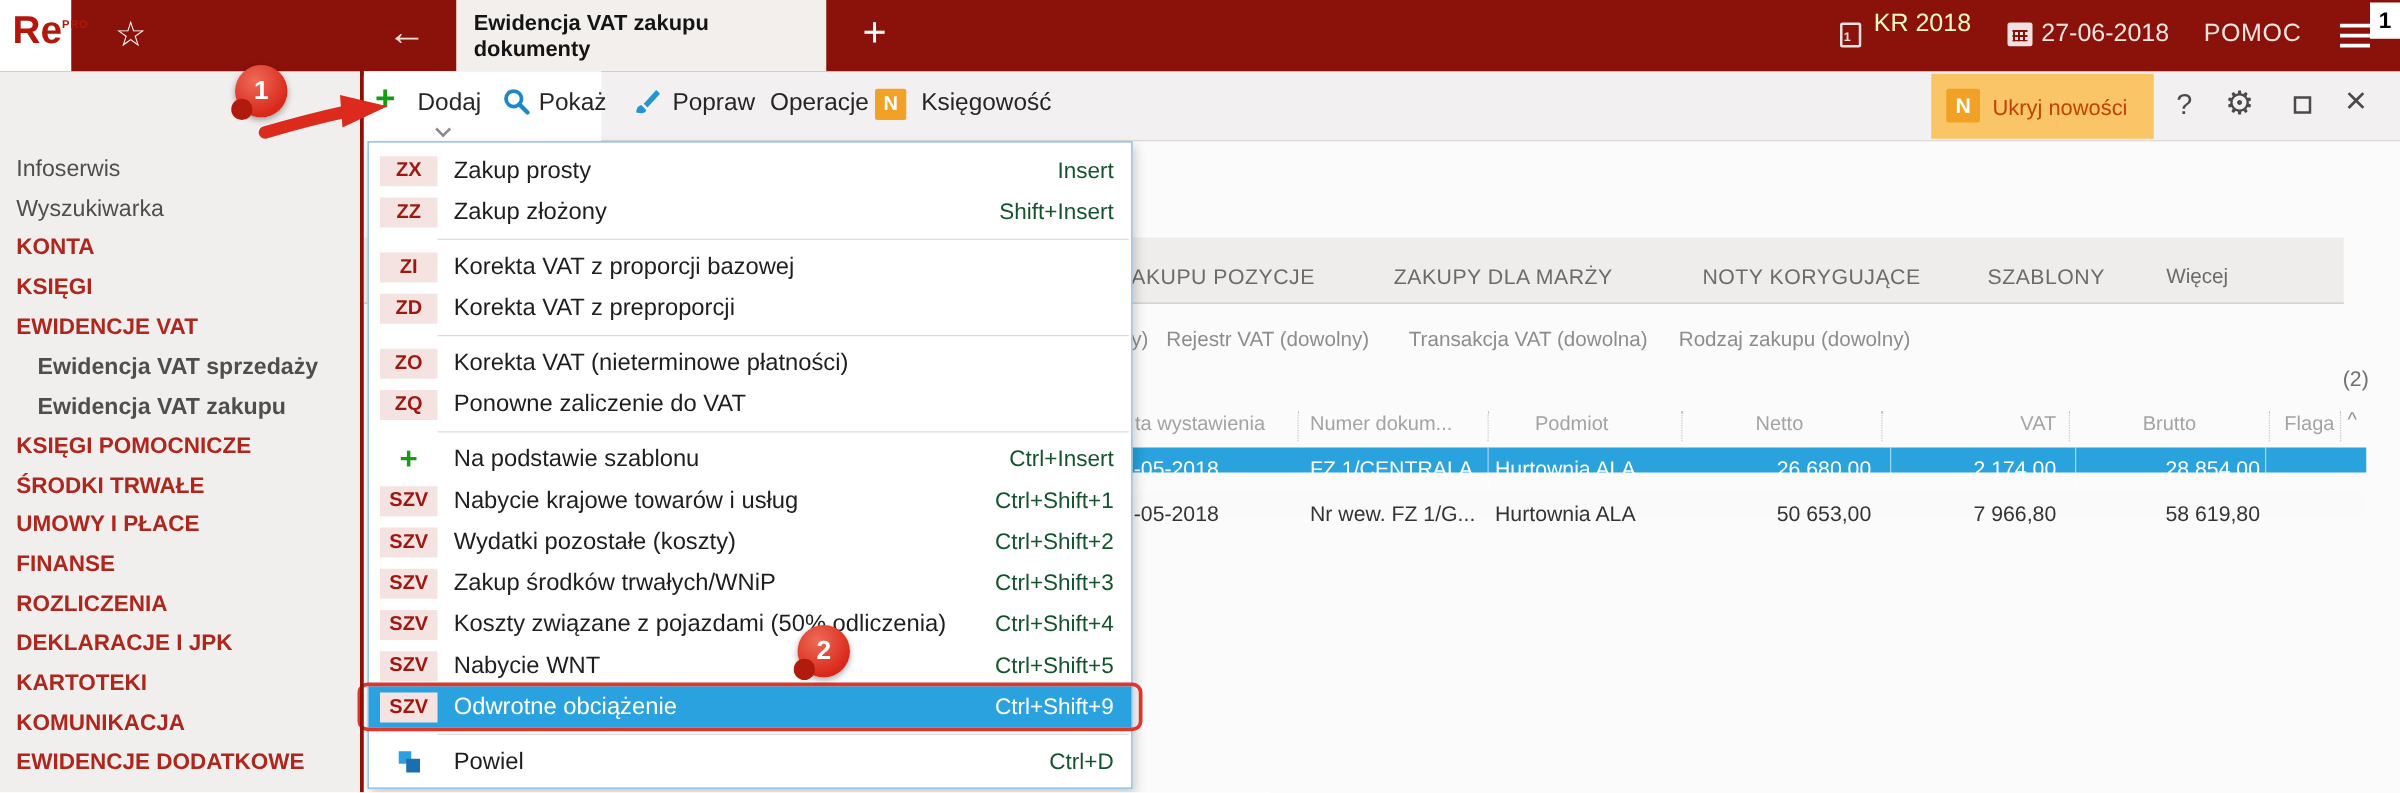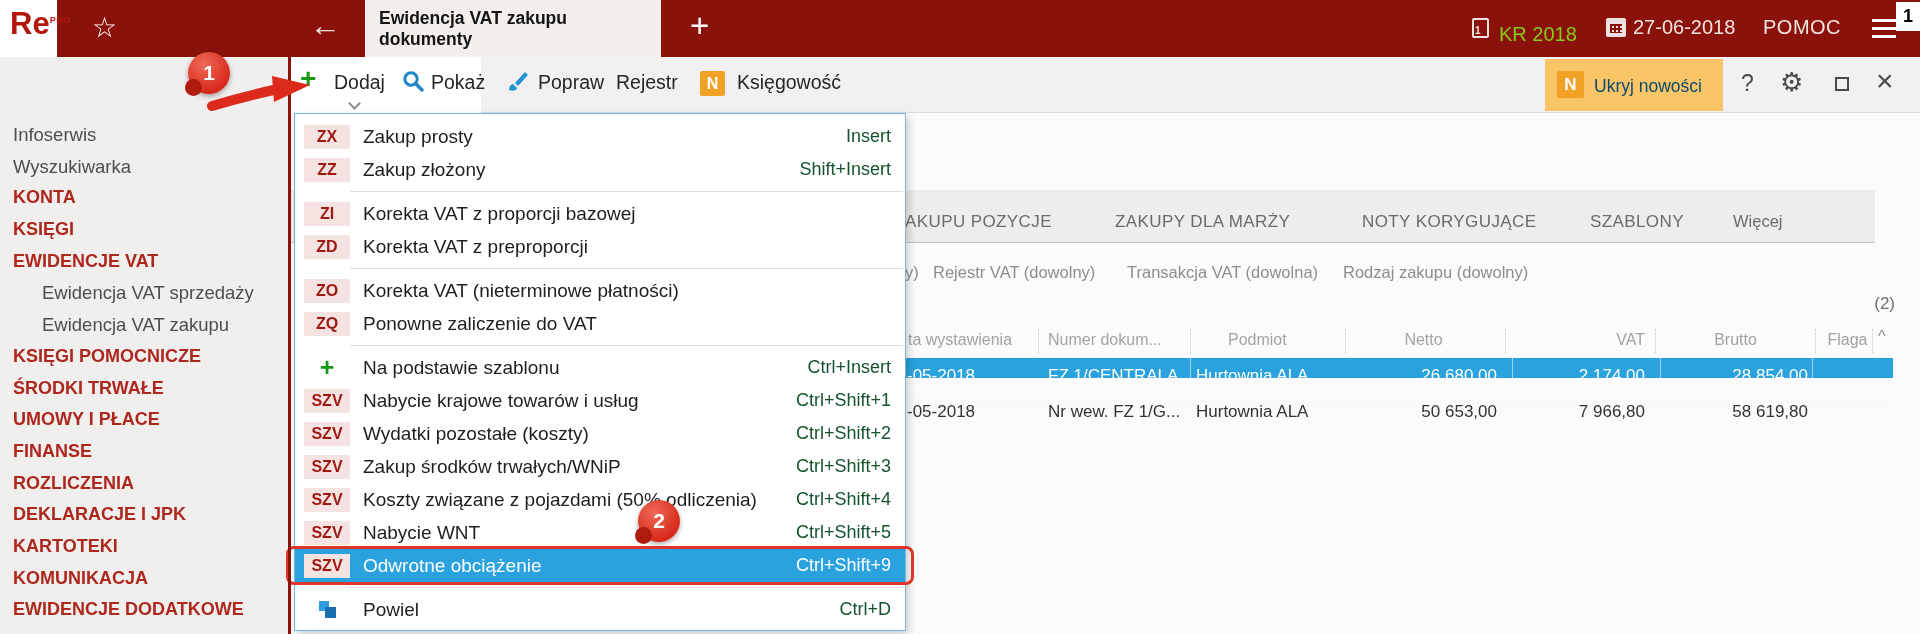--- a/index.html
+++ b/index.html
@@ -12,21 +12,21 @@
   .logo-box{position:absolute;left:0;top:0;width:57px;height:57px;background:#fff;}
   .logo{position:absolute;left:10px;top:8px;font-size:31px;font-weight:bold;color:#b3170c;line-height:1;}
   .logo sup{font-size:9px;font-weight:bold;letter-spacing:.5px;}
   .star{position:absolute;left:92px;top:11px;font-size:28px;color:#fff;}
   .backarrow{position:absolute;left:310px;top:8px;font-size:31px;color:#f0dcd8;}
   .tab-active{position:absolute;left:365px;top:0;width:296px;height:57px;background:#f2efec;
               padding:8px 14px;color:#141414;font-size:17.5px;font-weight:bold;line-height:1.2;}
   .tab-plus{position:absolute;left:690px;top:7px;font-size:33px;font-weight:100;color:#fff;}
   .ledger-ic{position:absolute;left:1472px;top:18px;width:17px;height:20px;border:2px solid #f0e2e0;border-radius:2px;}
   .ledger-ic i{position:absolute;left:1px;bottom:0px;font-style:normal;font-size:10px;font-weight:bold;color:#f0e2e0;line-height:1;}
-  .tb-period{position:absolute;left:1499px;top:23px;font-size:20px;color:#84cc16;}
+  .tb-period{position:absolute;left:1499px;top:8px;font-size:20px;color:#fef9c3;}
   .cal-ic{position:absolute;left:1606px;top:18px;width:20px;height:19px;border:2px solid #f0e2e0;border-radius:2px;background:#f0e2e0;}
   .cal-ic i{position:absolute;left:2px;top:4px;width:12px;height:9px;
             background:repeating-linear-gradient(#8a120a 0 2px,transparent 2px 4px),
                        repeating-linear-gradient(90deg,#8a120a 0 2px,transparent 2px 4px);}
   .tb-date{position:absolute;left:1633px;top:16px;font-size:20px;color:#f4e4e0;}
   .tb-help{position:absolute;left:1763px;top:16px;font-size:20px;color:#f4e4e0;letter-spacing:.5px;}
   .hamburger{position:absolute;left:1872px;top:19px;width:24px;height:19px;}
   .hamburger b{position:absolute;left:0;width:24px;height:3px;background:#fff;}
   .hamburger b:nth-child(1){top:0}.hamburger b:nth-child(2){top:8px}.hamburger b:nth-child(3){top:16px}
   .badge1{position:absolute;left:1896px;top:2px;width:24px;height:29px;background:#fff;color:#000;
@@ -43,33 +43,33 @@
   .ic-mag{position:absolute;left:402px;top:70px;}
   .lbl-pokaz{position:absolute;left:431px;top:71px;font-size:19.5px;color:#262626;}
   .ic-brush{position:absolute;left:505px;top:68px;}
   .lbl-popraw{position:absolute;left:538px;top:71px;font-size:19.5px;color:#262626;}
   .lbl-operacje{position:absolute;left:616px;top:71px;font-size:19.5px;color:#262626;}
   .nbadge{position:absolute;background:#f2a127;color:#fff;font-weight:bold;display:flex;align-items:center;justify-content:center;border-radius:2px;}
   .nbadge.a{left:700px;top:71px;width:25px;height:25px;font-size:16px;}
   .lbl-ksieg{position:absolute;left:737px;top:71px;font-size:19.5px;color:#262626;}
   .news-box{position:absolute;left:1545px;top:59px;width:178px;height:52px;background:#f9c566;}
   .nbadge.b{left:1557px;top:71px;width:27px;height:27px;font-size:17px;}
-  .lbl-hidenews{position:absolute;left:1594px;top:76px;font-size:17.5px;color:#0c4a6e;}
+  .lbl-hidenews{position:absolute;left:1594px;top:76px;font-size:17.5px;color:#c2410c;}
   .ic-q{position:absolute;left:1741px;top:70px;font-size:23px;color:#4a4a4a;}
   .ic-gear{position:absolute;left:1780px;top:67px;font-size:26px;color:#4a4a4a;}
   .ic-restore{position:absolute;left:1835px;top:77px;width:14px;height:14px;border:2px solid #4a4a4a;background:#f2f0f0;}
   .ic-restore::before{content:"";position:absolute;left:3px;top:-7px;width:14px;height:14px;border:2px solid #4a4a4a;z-index:-1;}
   .ic-x{position:absolute;left:1876px;top:64px;font-size:30px;color:#4a4a4a;}
 
   
   .sidebar{position:absolute;left:0;top:57px;width:288px;height:577px;background:#f1efee;}
   .sidenav{position:absolute;left:0;top:62px;width:288px;}
   .sb-item{height:31.7px;line-height:31.7px;padding-left:13px;font-size:18.5px;color:#4e4e4e;white-space:nowrap;cursor:default;}
   .sb-item.section{color:#ae271d;font-weight:bold;font-size:18px;}
-  .sb-item.sub{padding-left:42px;}
+  .sb-item.sub{padding-left:30px;font-weight:bold;}
 
   
   .tabstrip-bg{position:absolute;left:291px;top:190px;width:1584px;height:52px;background:#efedec;}
   .tabrule{position:absolute;left:291px;top:242px;width:1584px;height:1px;background:#c7c5c5;}
   .mtab{position:absolute;top:212px;font-size:17px;color:#6b6b6b;letter-spacing:.4px;white-space:nowrap;cursor:default;}
   .mtab0{left:905px}.mtab1{left:1115px}.mtab2{left:1362px}.mtab3{left:1590px}
   .mtab4{left:1733px;font-size:16.5px;letter-spacing:0;}
   .flt{position:absolute;top:263px;font-size:16.5px;color:#8d8d8d;white-space:nowrap;cursor:default;}
   .flt0{left:905px}.flt1{left:933px}.flt2{left:1127px}.flt3{left:1343px}
   .rowcount{position:absolute;left:1840px;top:294px;width:55px;text-align:right;font-size:17px;color:#6f6f6f;}
@@ -167,21 +167,21 @@
   <svg class="ic-mag" width="22" height="22" viewBox="0 0 22 22">
     <circle cx="9" cy="9" r="6.2" fill="none" stroke="#1f87c9" stroke-width="3"></circle>
     <line x1="13.5" y1="13.5" x2="20" y2="20" stroke="#1f87c9" stroke-width="3.4" stroke-linecap="round"></line>
   </svg>
   <div class="lbl-pokaz">Pokaż</div>
   <svg class="ic-brush" width="26" height="26" viewBox="0 0 26 26">
     <path d="M4 22 Q4 17 8 16 L12 20 Q11 24 4 22 Z" fill="#2196d3"></path>
     <path d="M10 15 L20 4 L23 7 L13 18 Z" fill="#2196d3"></path>
   </svg>
   <div class="lbl-popraw">Popraw</div>
-  <div class="lbl-operacje">Rejestr</div>
+  <div class="lbl-operacje">Operacje</div>
   <div class="nbadge a">N</div>
   <div class="lbl-ksieg">Księgowość</div>
   <div class="news-box"></div>
   <div class="nbadge b">N</div>
   <div class="lbl-hidenews">Ukryj nowości</div>
   <div class="ic-q">?</div>
   <div class="ic-gear">⚙</div>
   <div class="ic-restore"></div>
   <div class="ic-x">×</div>
 

